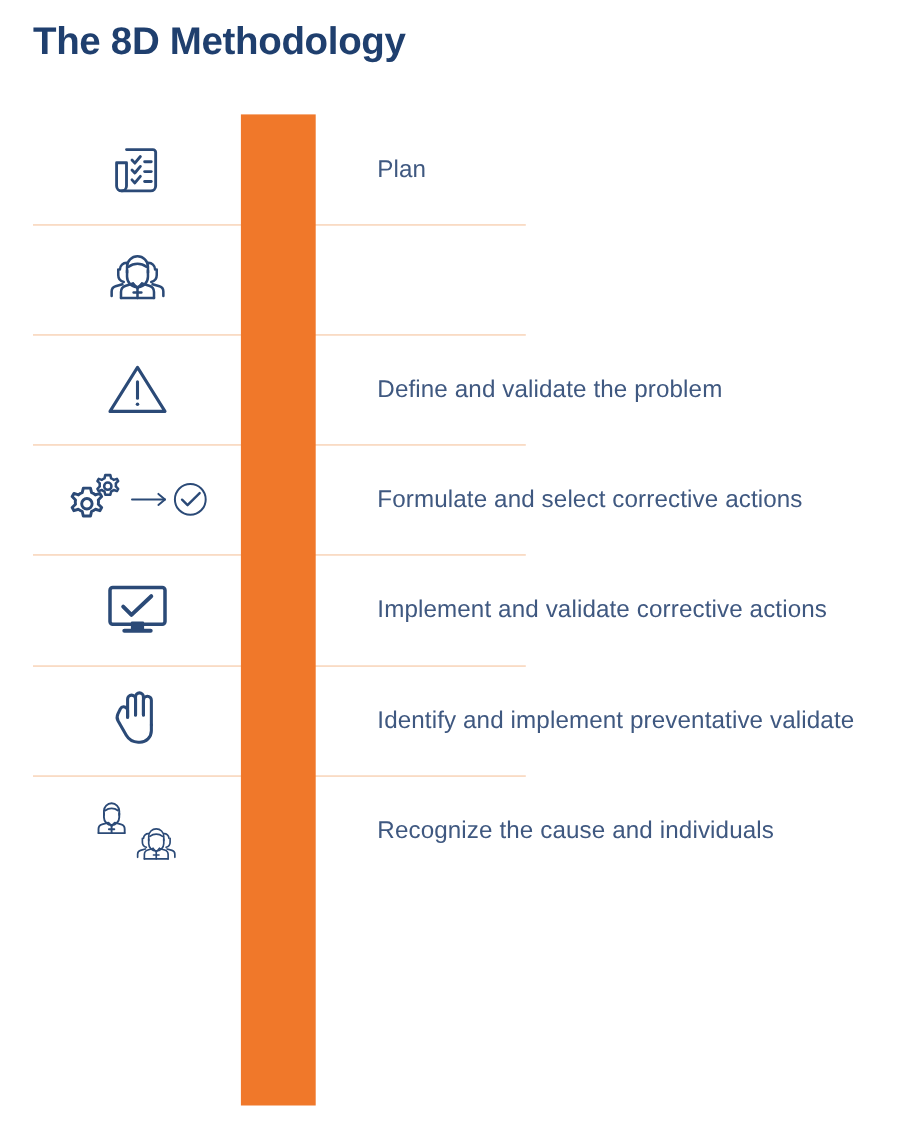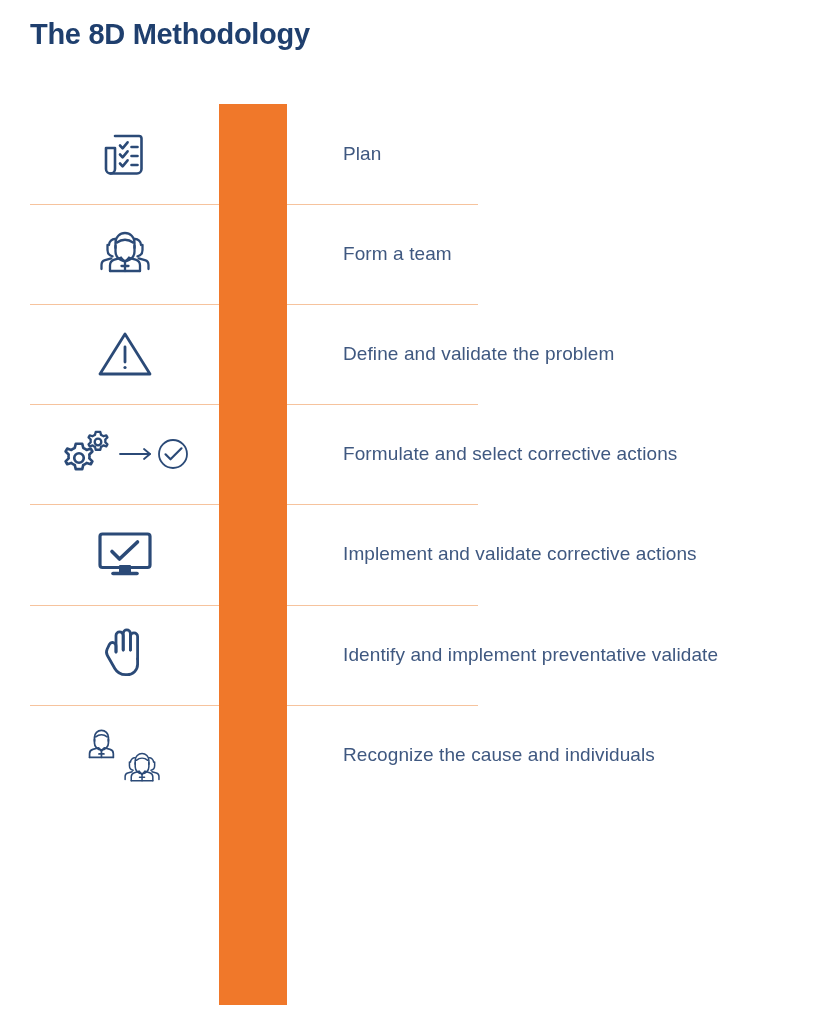--- a/index.html
+++ b/index.html
@@ -21,21 +21,21 @@
     position: absolute;
     inset: 0;
     background: #ffffff;
   }
 
   
   #title {
     position: absolute;
     left: 30px;
     top: 18px;
-    font-size: 29px;
+    font-size: 35px;
     font-weight: bold;
     letter-spacing: -0.3px;
     color: #1F3F6E;
     white-space: nowrap;
   }
 
   
   #number-column {
     position: absolute;
     left: 219px;
@@ -99,21 +99,21 @@
   }
 
   .label-cell {
     position: absolute;
     left: 343px;
     top: 0;
     height: 100.11px;
     display: flex;
     align-items: center;
     color: #3F5880;
-    font-size: 19px;
+    font-size: 22px;
     font-weight: 400;
     letter-spacing: 0.1px;
     white-space: nowrap;
   }
 </style>
 </head>
 <body>
 
 <div id="page">
 
@@ -159,21 +159,20 @@
           <path d="M24 18.5 a13 13 0 0 1 16 0"></path>
           <path d="M17 47 v-5.5 a6 6 0 0 1 4.4 -5.8 l6.6 -1.9"></path>
           <path d="M47 47 v-5.5 a6 6 0 0 0 -4.4 -5.8 l-6.6 -1.9"></path>
           <path d="M17 47 H47"></path>
           <path d="M28 33.8 l4 4.2 l4 -4.2"></path>
           <path d="M32 38 v9"></path>
           <path d="M28.5 42 H35.5"></path>
         </svg>
       </div>
       <div class="num-cell">1</div>
-      <div class="label-cell">Form a team</div>
     </div>
 
     <div class="row">
       <div class="divider"></div>
       <div class="icon-cell">
         <svg width="62" height="56" viewBox="0 0 62 56" fill="none" stroke="#2B4A77" stroke-width="2.8" stroke-linecap="round" stroke-linejoin="round">
           <path d="M31 8 L56 48 H6 Z"></path>
           <path d="M31 21 V36"></path>
           <circle cx="31" cy="41.5" r="1.6" fill="#2B4A77" stroke="none"></circle>
         </svg>

